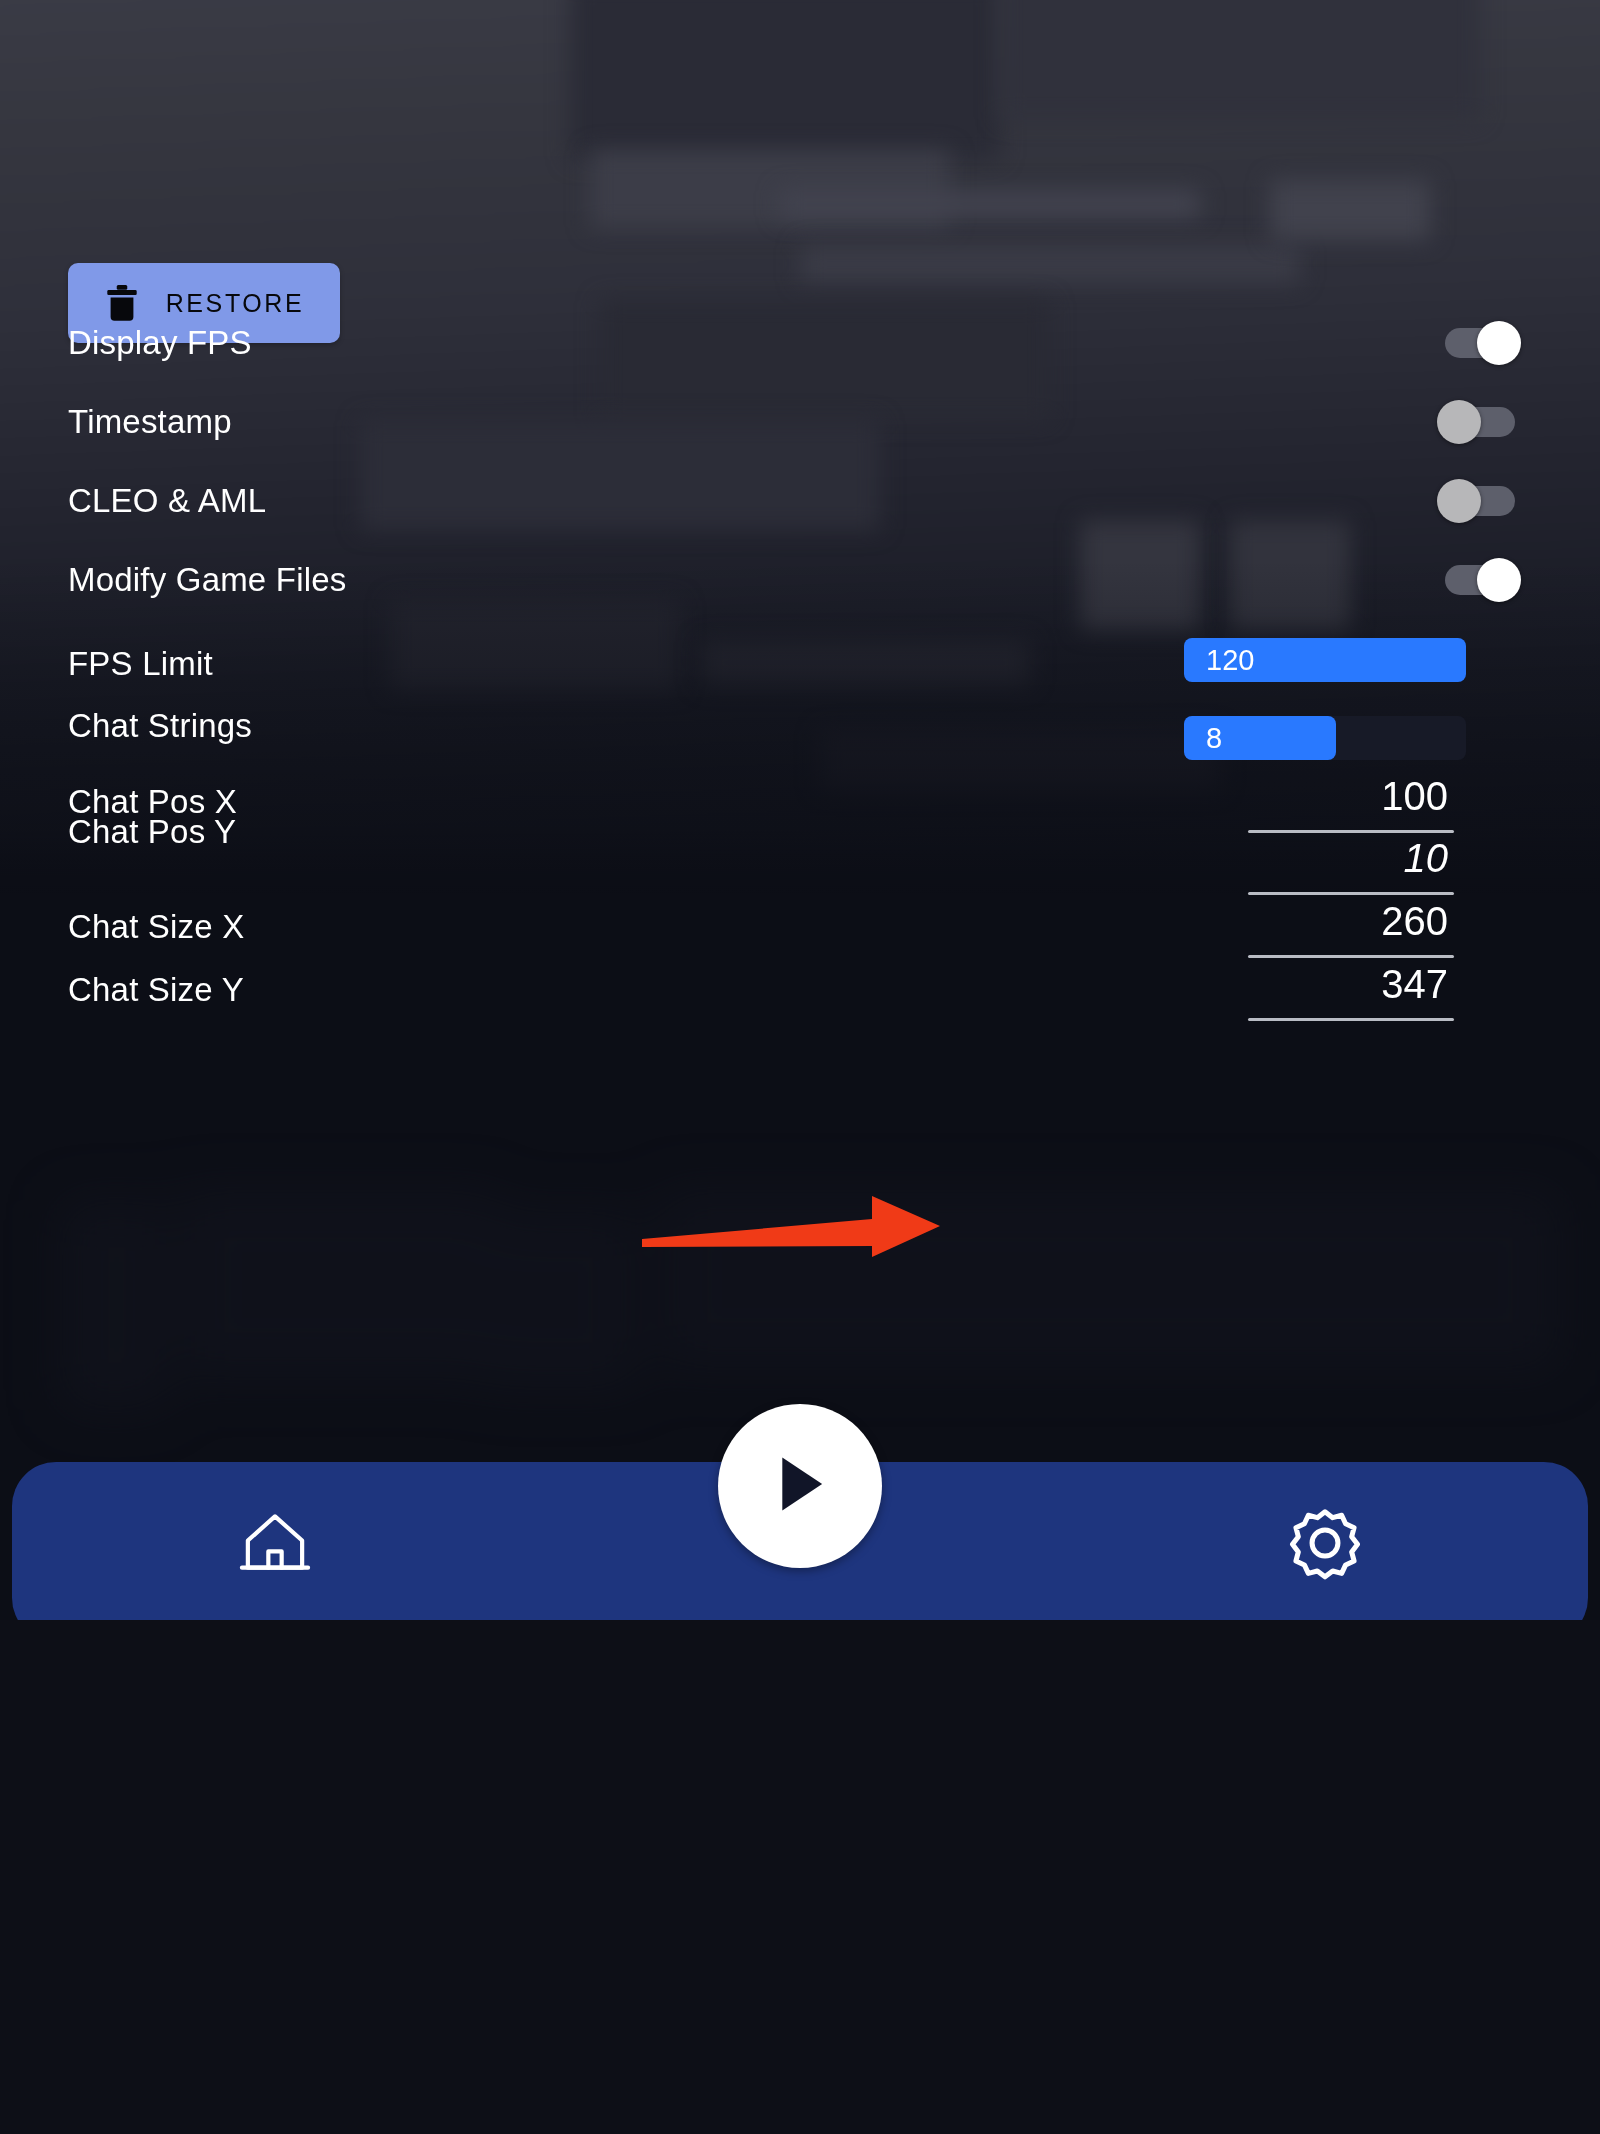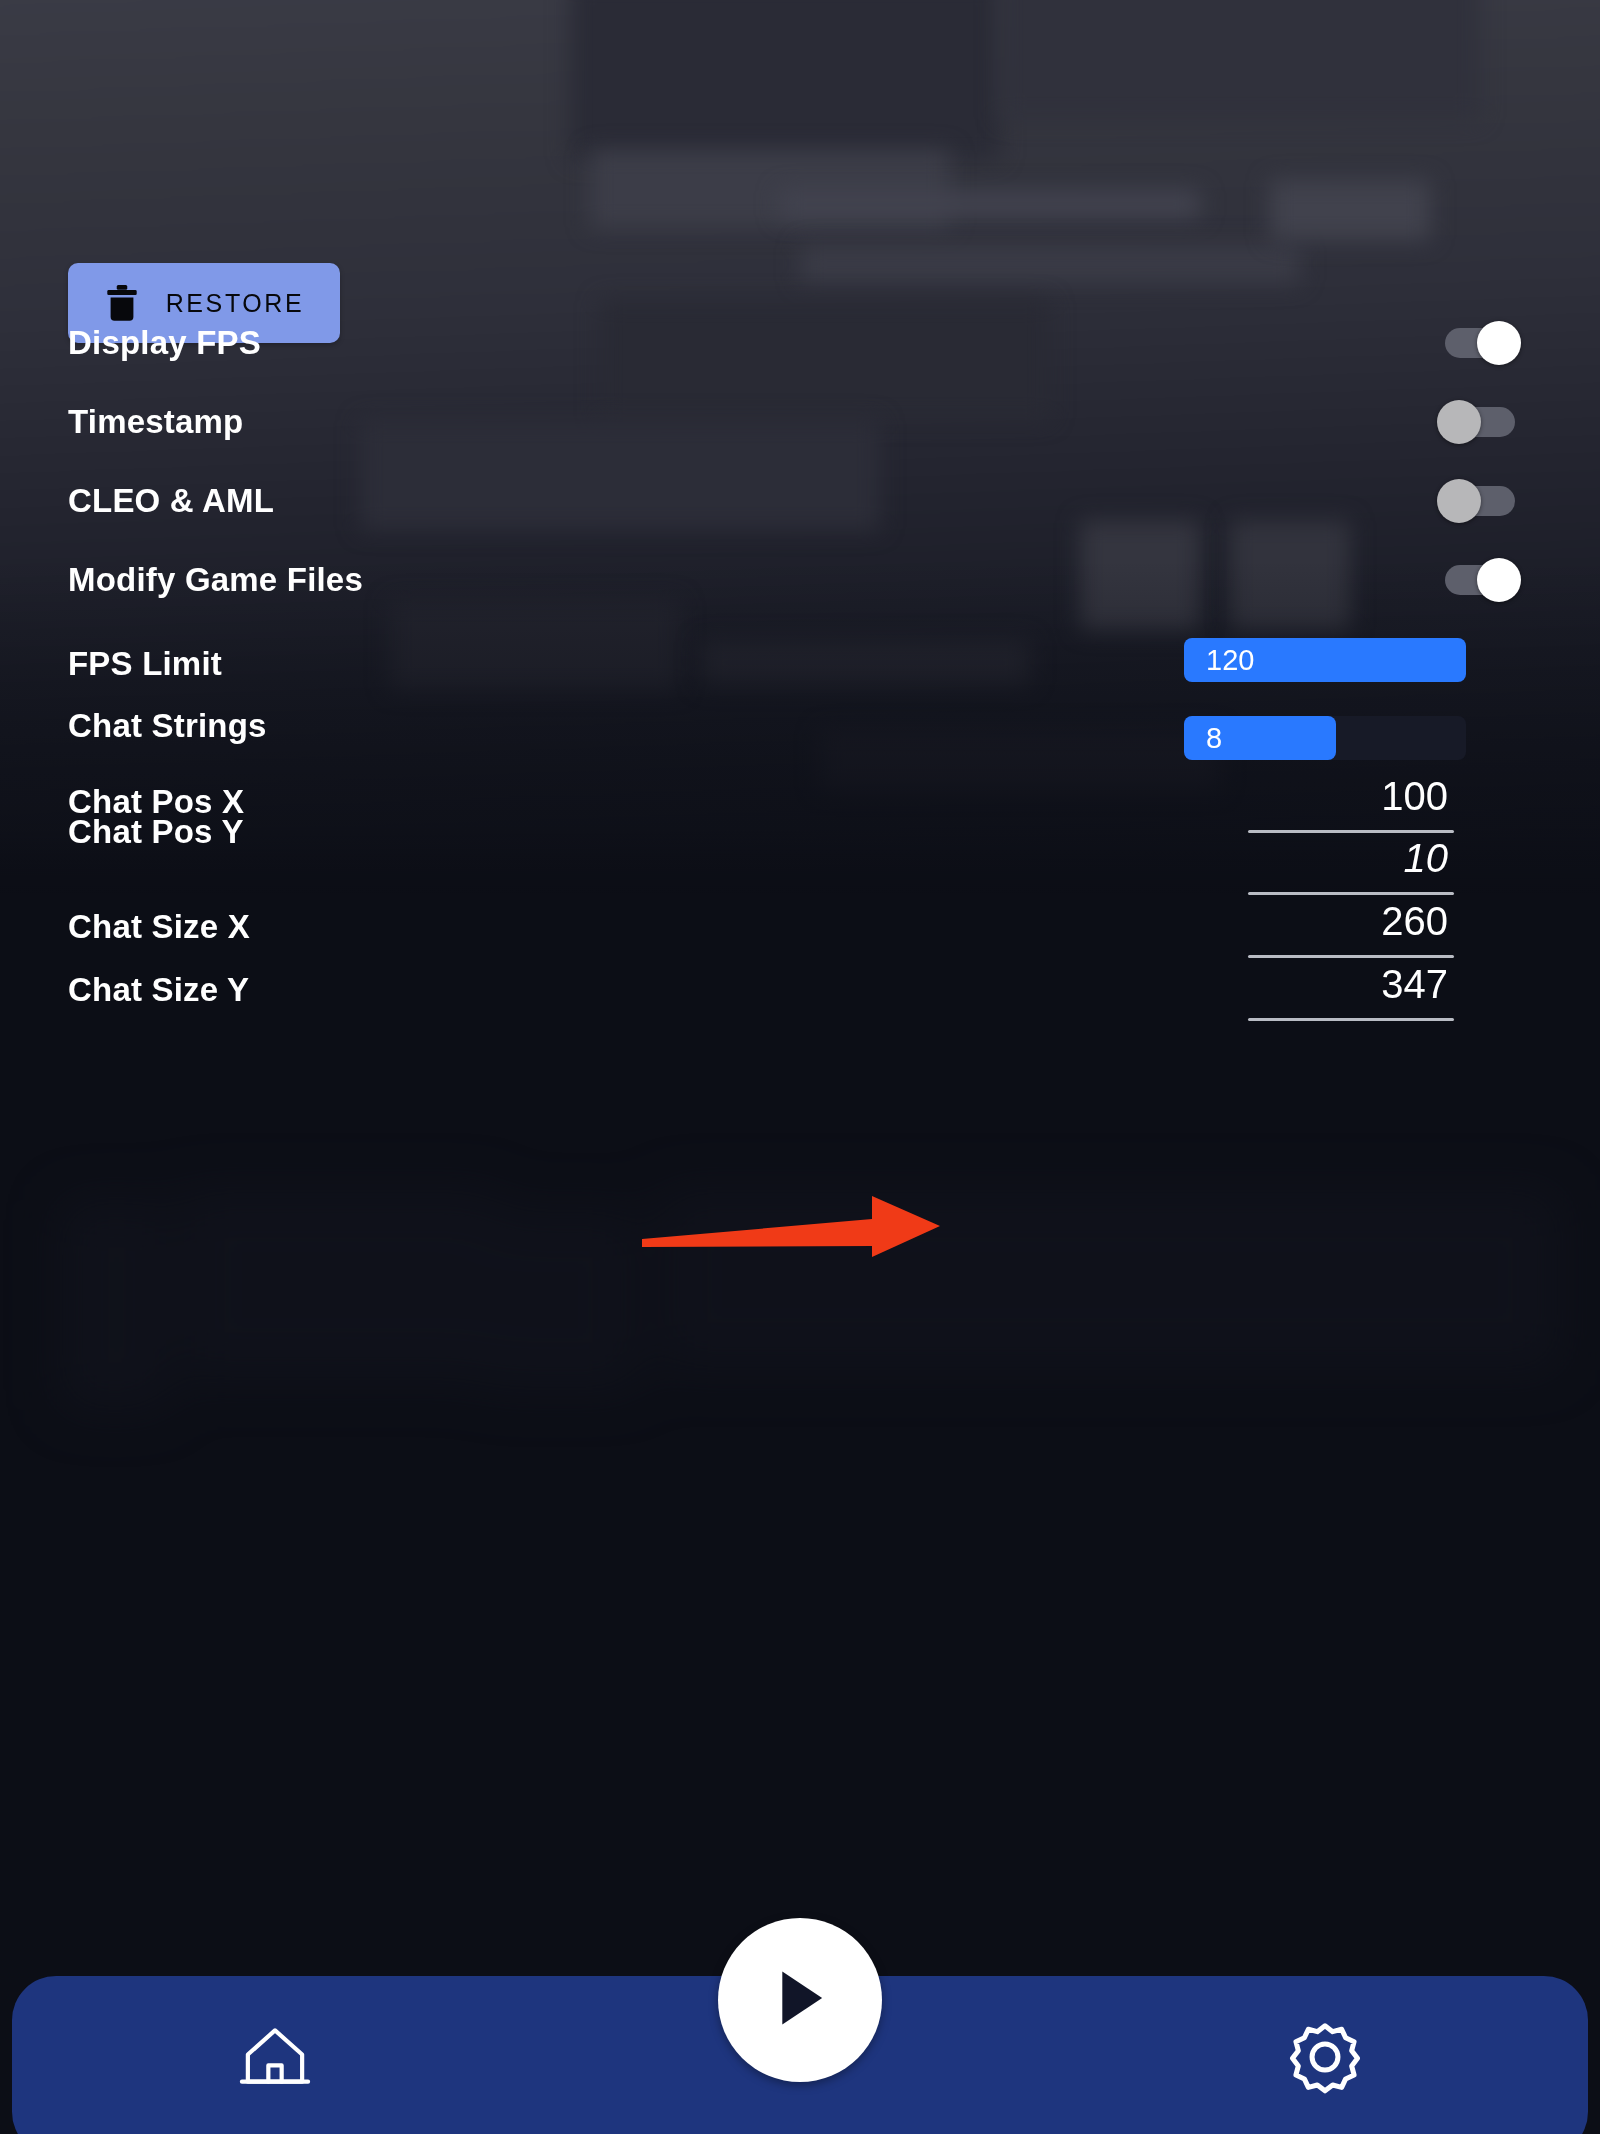--- a/index.html
+++ b/index.html
@@ -8,21 +8,21 @@
     width: 1600px;
     height: 2134px;
     overflow: hidden;
     background: #0d0f17;
     font-family: "Liberation Sans", sans-serif;
   }
 
   #app {
     position: relative;
     width: 1600px;
-    height: 2134px;
+    height: 1620px;
     overflow: hidden;
     background: #0c0e16;
   }
 
   
   .bg-wrap {
     position: absolute;
     inset: 0;
     overflow: hidden;
   }
@@ -78,21 +78,21 @@
     letter-spacing: 2.6px;
   }
   .trash-icon { display: block; }
 
   
   .row-label {
     position: absolute;
     left: 68px;
     color: #ffffff;
     font-size: 33px;
-    font-weight: 700;
+    font-weight: 400;
     letter-spacing: .2px;
     white-space: nowrap;
     transform: translateY(-50%);
   }
 
   
   .toggle {
     position: absolute;
     transform: translateY(-50%);
     width: 84px; height: 44px;

